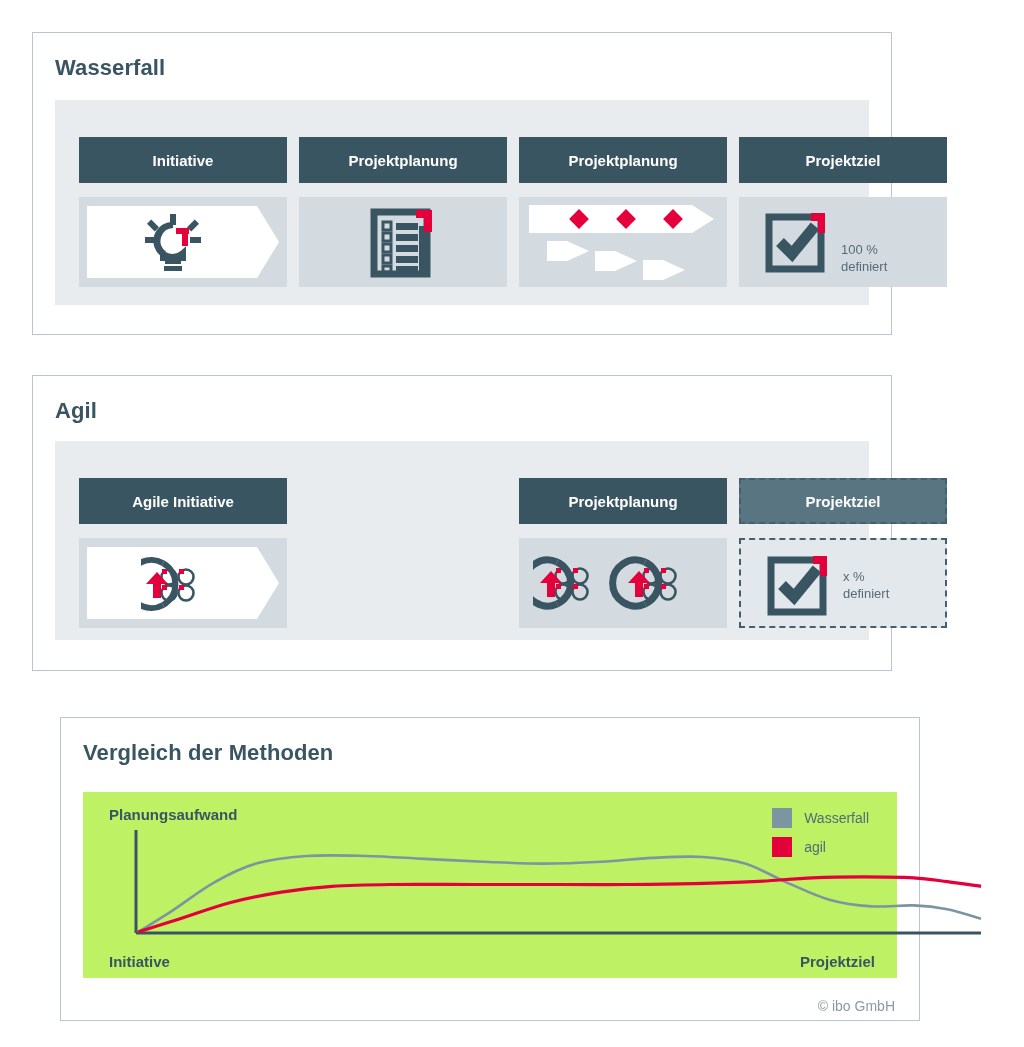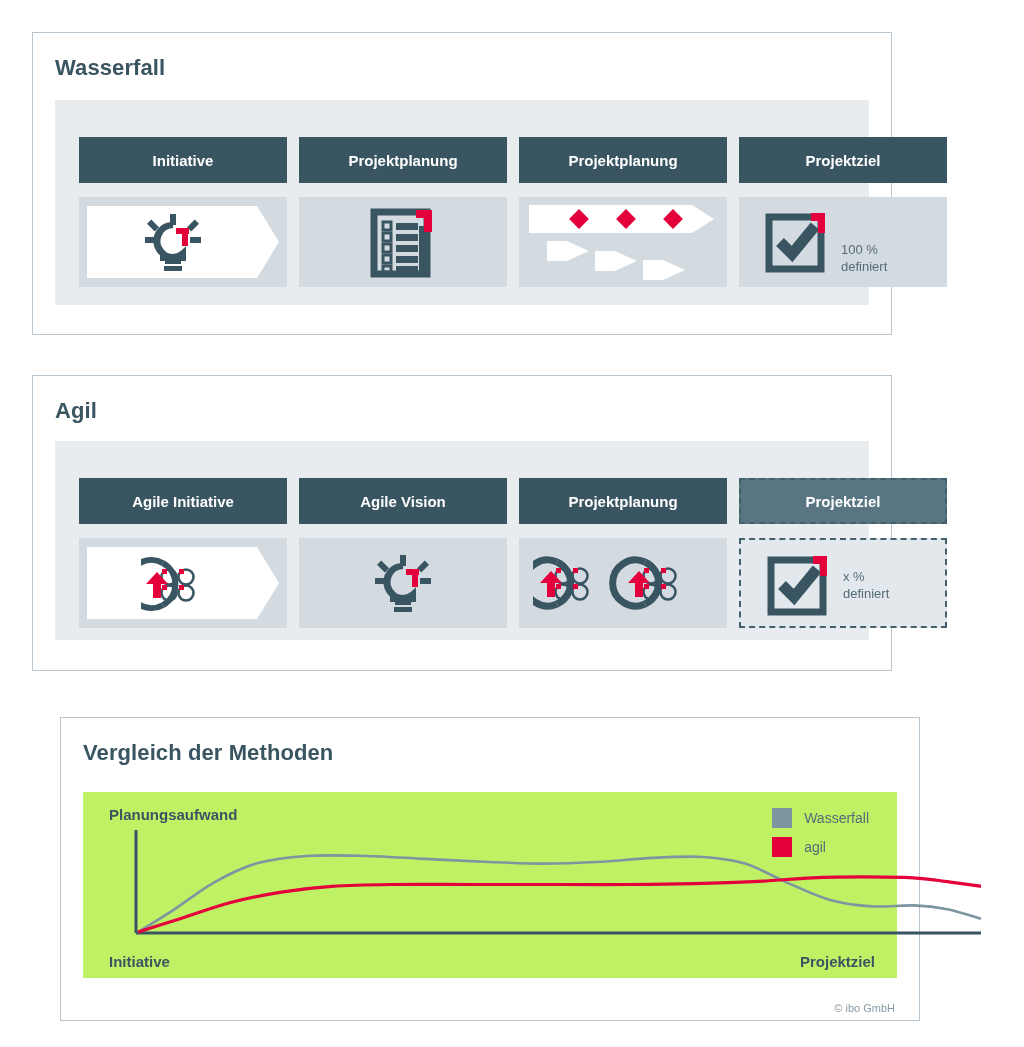--- a/index.html
+++ b/index.html
@@ -131,21 +131,21 @@
   }
   .legend-swatch{
     width:20px;height:20px;margin-right:12px;display:block;
   }
   .legend-label{
     font-size:14px;color:#556b78;white-space:nowrap;
   }
   .copyright{
     position:absolute;
     right:24px;bottom:6px;
-    font-size:11px;
+    font-size:14px;
     color:#8a9aa4;
     white-space:nowrap;
   }
 </style>
 </head>
 <body>
 
 <div class="page">
 
   <div class="panel" id="panel-waterfall">
@@ -280,43 +280,20 @@
                 <rect x="21" y="15" width="5" height="5"></rect>
                 <rect x="38" y="15" width="5" height="5"></rect>
                 <rect x="21" y="31" width="5" height="5"></rect>
                 <rect x="38" y="31" width="5" height="5"></rect>
               </g>
             </svg>
           </span>
         </div>
       </div>
 
-      <div class="step" style="left:244px;top:37px;width:208px;">
-        <div class="step-head">Agile Vision</div>
-        <div class="step-body">
-          <span class="icon-wrap" style="left:68px;top:16px;">
-            <svg width="72" height="58" viewBox="0 0 72 58">
-              <g fill="#3a5562">
-                <rect x="33" y="1" width="6" height="11"></rect>
-                <rect x="8" y="24" width="11" height="6"></rect>
-                <rect x="53" y="24" width="11" height="6"></rect>
-                <rect x="13" y="7" width="6" height="11" transform="rotate(-45 16 12.5)"></rect>
-                <rect x="53" y="7" width="6" height="11" transform="rotate(45 56 12.5)"></rect>
-                <path d="M36 12 A16 16 0 1 0 46 40 L46 45 L26 45 L26 40 A16 16 0 0 1 36 12 Z" fill="none" stroke="#3a5562" stroke-width="6"></path>
-                <rect x="28" y="46" width="16" height="5"></rect>
-                <rect x="27" y="53" width="18" height="5"></rect>
-              </g>
-              <g fill="#e4003a">
-                <rect x="39" y="15" width="13" height="6"></rect>
-                <rect x="45" y="15" width="6" height="18"></rect>
-              </g>
-            </svg>
-          </span>
-        </div>
-      </div>
 
       <div class="step" style="left:464px;top:37px;width:208px;">
         <div class="step-head">Projektplanung</div>
         <div class="step-body">
           <span class="icon-wrap" style="left:14px;top:14px;">
             <svg width="180" height="62" viewBox="0 0 180 62">
               <g>
                 <path d="M24 10 A23 23 0 1 0 24 52" fill="none" stroke="#3a5562" stroke-width="7"></path>
                 <path d="M24 10 A23 23 0 0 1 24 52" fill="none" stroke="#3a5562" stroke-width="7"></path>
                 <g fill="none" stroke="#3a5562" stroke-width="2.6">

